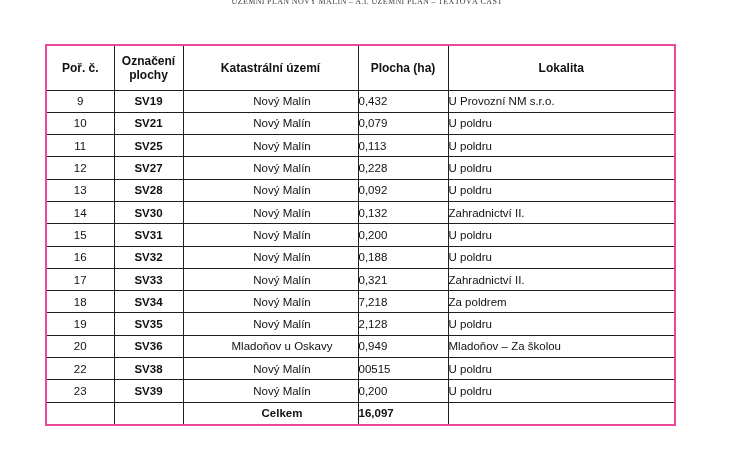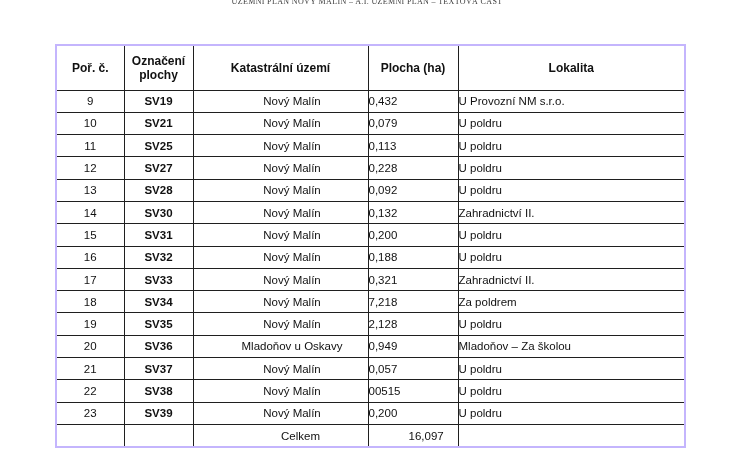--- a/index.html
+++ b/index.html
@@ -24,27 +24,27 @@
     text-align: center;
     font-family: "Liberation Serif", serif;
     font-size: 8px;
     line-height: 10px;
     letter-spacing: 0.35px;
     color: #3d3d3d;
     white-space: nowrap;
   }
   table.areas {
     position: absolute;
-    left: 55px;
+    left: 45px;
     top: 44px;
     width: 629px;
     border-collapse: collapse;
     table-layout: fixed;
     background: #ffffff;
-    border: 2px solid #c4b5fd;
+    border: 2px solid #ec4899;
   }
   th, td {
     border: 1px solid #1f1f1f;
     overflow: hidden;
     white-space: nowrap;
     vertical-align: middle;
     padding: 0;
   }
   thead tr { height: 45px; }
   th {
@@ -56,21 +56,21 @@
     color: #111111;
   }
   tbody tr { height: 22.3px; }
   tfoot tr { height: 23px; }
   td { font-size: 11.5px; color: #111111; }
   .c1 { text-align: center; }
   .c2 { text-align: center; font-weight: bold; }
   .c3 { text-align: center; padding-left: 23px; }
   .c4 { text-align: left; }
   .c5 { text-align: left; padding-left: 0; }
-  .total { font-weight: normal; padding-left: 40px; }
+  .total { font-weight: bold; }
 </style>
 </head>
 <body>
 
 <div class="doc-header">ÚZEMNÍ PLÁN NOVÝ MALÍN – A.I. ÚZEMNÍ PLÁN – TEXTOVÁ ČÁST</div>
 
 <table class="areas">
   <colgroup>
     <col style="width:68px">
     <col style="width:69px">
@@ -166,27 +166,20 @@
         <td class="c5">U poldru</td>
       </tr>
       <tr>
         <td class="c1">20</td>
         <td class="c2">SV36</td>
         <td class="c3">Mladoňov u Oskavy</td>
         <td class="c4">0,949</td>
         <td class="c5">Mladoňov – Za školou</td>
       </tr>
       <tr>
-        <td class="c1">21</td>
-        <td class="c2">SV37</td>
-        <td class="c3">Nový Malín</td>
-        <td class="c4">0,057</td>
-        <td class="c5">U poldru</td>
-      </tr>
-      <tr>
         <td class="c1">22</td>
         <td class="c2">SV38</td>
         <td class="c3">Nový Malín</td>
         <td class="c4">00515</td>
         <td class="c5">U poldru</td>
       </tr>
       <tr>
         <td class="c1">23</td>
         <td class="c2">SV39</td>
         <td class="c3">Nový Malín</td>

